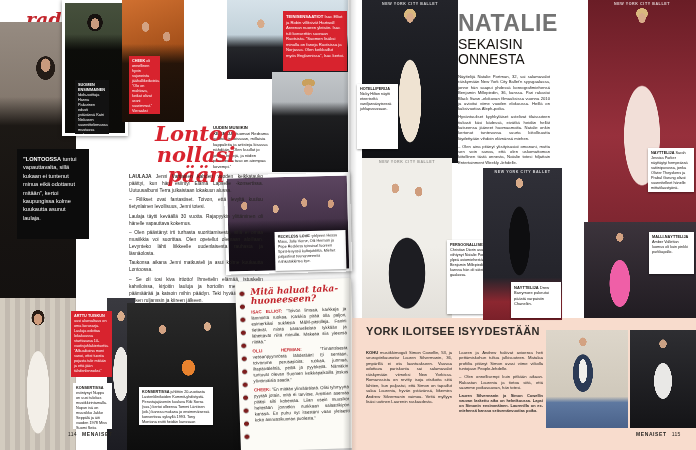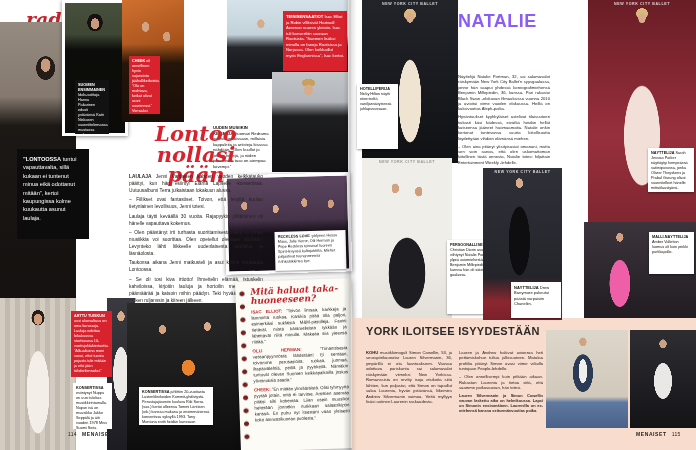--- a/index.html
+++ b/index.html
@@ -24,21 +24,21 @@
   .kicker{position:absolute;left:26px;top:8px;font-family:"DejaVu Serif",serif;font-style:italic;
           font-weight:bold;font-size:19px;color:#c2242b;}
   .hl-left{position:absolute;left:127px;top:124px;width:138px;text-align:center;
            font-family:"DejaVu Serif",serif;font-style:italic;font-weight:bold;
            font-size:21px;line-height:.98;color:#d8232e;}
   .body-txt{position:absolute;text-align:justify;color:#262421;overflow:hidden;}
   .body-txt p{margin:0 0 2.5px;}
   .body-txt p .plead{font-weight:bold;}
   .left-body{left:129px;top:174px;width:134px;height:146px;font-size:4.8px;line-height:1.45;}
   .nat-head{position:absolute;left:458px;top:12px;width:92px;line-height:1;}
-  .nat-red{font-weight:bold;font-size:18px;letter-spacing:.5px;color:#8b5cf6;display:block;}
+  .nat-red{font-weight:bold;font-size:23px;letter-spacing:.5px;color:#737373;display:block;}
   .nat-black{font-size:14px;color:#15120f;display:block;line-height:1.05;margin-top:2px;}
   .nat-body{left:458px;top:74px;width:92px;height:100px;font-size:4.2px;line-height:1.28;}
   .simon-band{position:absolute;left:352px;top:318px;width:344px;height:132px;background:#f8dccd;}
   .simon-head{position:absolute;left:366px;top:325px;width:178px;font-weight:bold;font-size:11px;
               letter-spacing:.3px;color:#2e2a27;}
   .simon-col{font-size:4.2px;line-height:1.3;}
   .simon-cap{font-weight:bold;font-size:3.9px;line-height:1.3;margin-top:4px;color:#2e2a27;}
   .notepad{position:absolute;left:238px;top:280px;width:116px;height:170px;background:#fcfbf6;
            transform:rotate(-2deg);box-shadow:0 2px 6px rgba(0,0,0,.35);
            padding:6px 6px 6px 15px;box-sizing:border-box;border-radius:2px;overflow:hidden;}
@@ -195,20 +195,21 @@
     <span class="bk">NEW YORK CITY BALLET</span>
   </div>
 
   <div class="cap white xs" style="left:357px;top:84px;width:41px;height:65px;">
     <span class="lead">HOTELLIPERIJÄ</span>
     <span>Nicky Hilton näytti eteeriseltä vaniljansävyisessä juhlapuvussaan.</span>
   </div>
 
   <div class="nat-head">
     <span class="nat-red">NATALIE</span>
+    <span class="nat-black">SEKAISIN ONNESTA</span>
   </div>
 
   <div class="body-txt nat-body">
     <p>Näyttelijä Natalie Portman, 32, sai salamavalot räiskymään New York City Ballet'n syysgaalassa, jonne hän saapui yhdessä koreografimiehensä Benjamin Millepiedin, 36, kanssa. Pari rakastui Black Swan -elokuvan filmauksissa vuonna 2010 ja avioitui viime vuoden elokuussa. Heillä on kaksivuotias Aleph-poika.</p>
     <p>Hyväntuuliset kyyhkyläiset astelivat tilaisuuteen tiukasti käsi kädessä, eivätkä heidän hellät katseensa jääneet huomaamatta. Natalie onkin kertonut tuntevansa suurta kiitollisuutta löydettyään vihdoin elämänsä miehen.</p>
     <p>– Olen aina pitänyt yksityisasiat omanani, mutta sen voin sanoa, että olen uskomattoman kiitollinen tästä onnesta, Natalie totesi hiljattain Entertainment Weekly -lehdelle.</p>
   </div>
 
   <div class="photo" style="left:362px;top:158px;width:90px;height:160px;background:
        radial-gradient(ellipse 6px 8px at 37% 19%, #d3a282 60%, transparent 62%),

